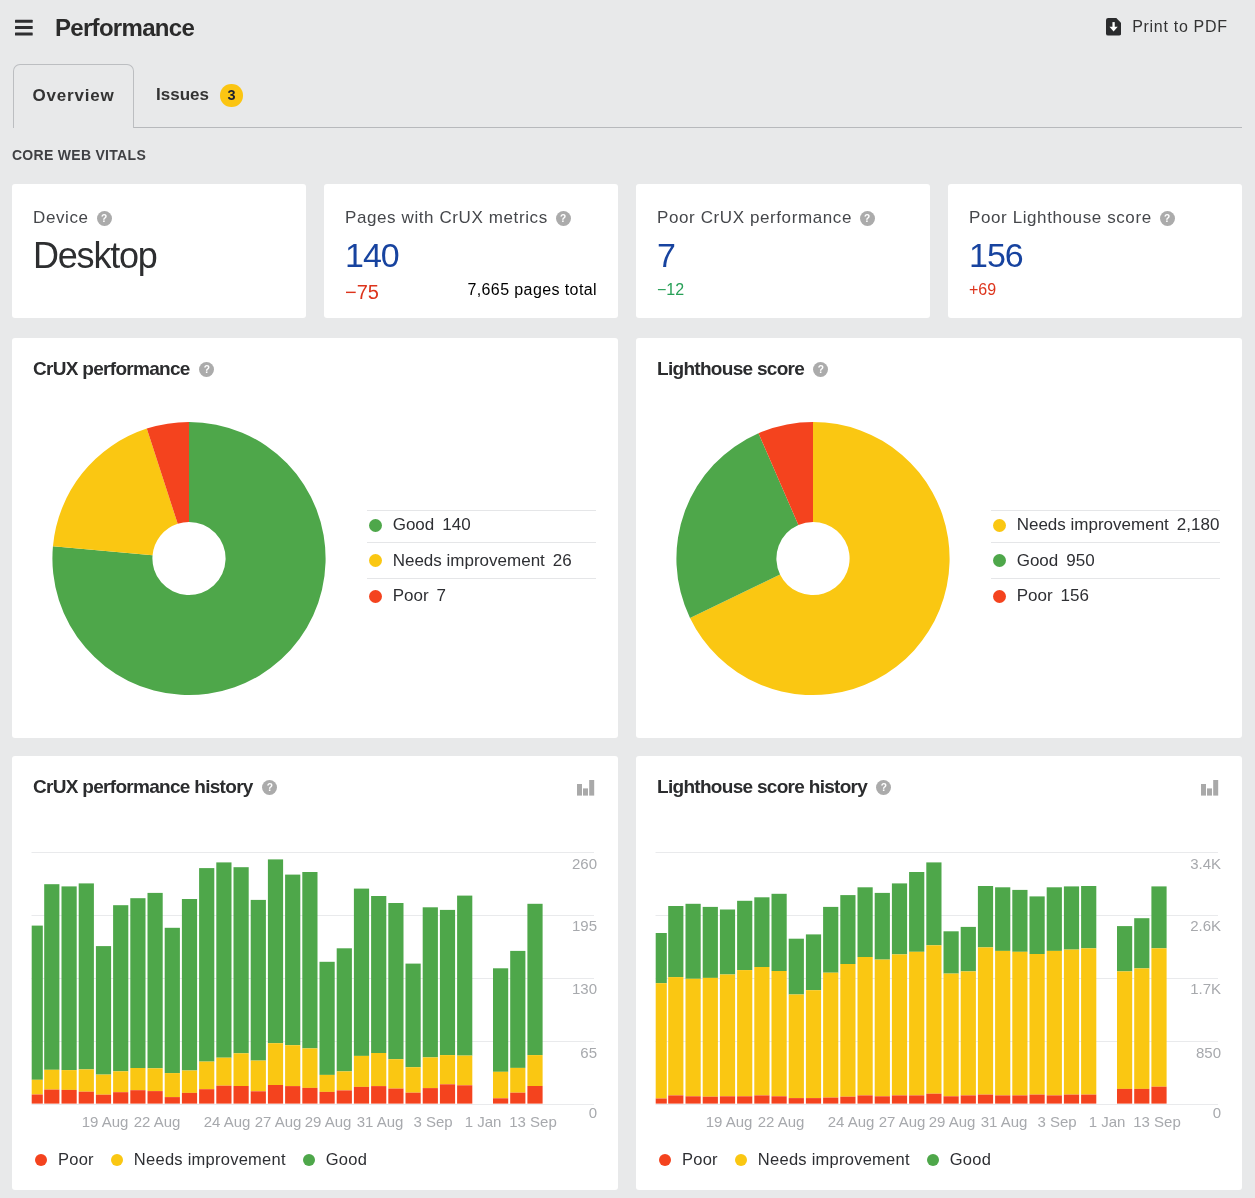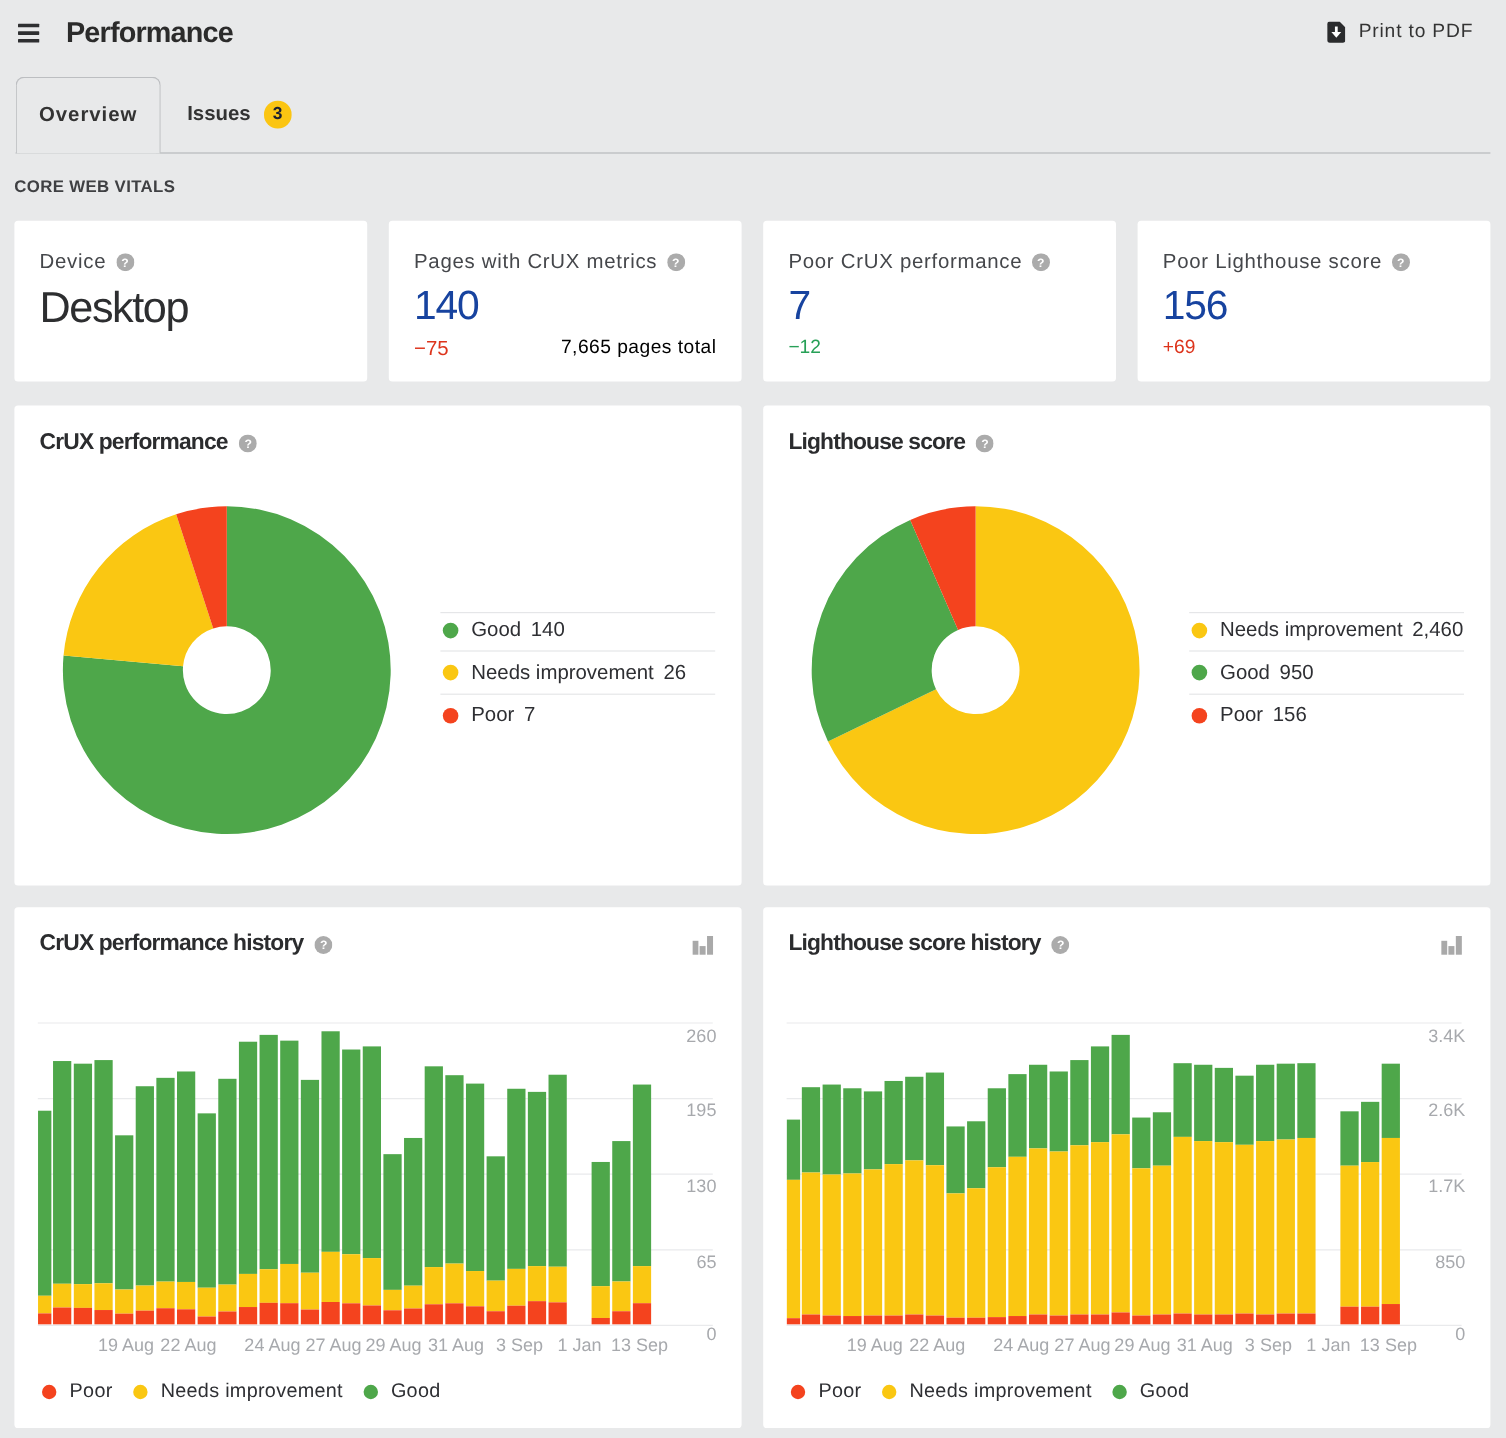--- a/index.html
+++ b/index.html
@@ -52,21 +52,21 @@
       <circle cx="7" cy="7" r="7" fill="#ababab"></circle>
       <text x="7" y="10.4" text-anchor="middle" font-family="Liberation Sans, sans-serif" font-size="9.5" font-weight="bold" fill="#fff">?</text>
     </svg></div>
 <div class="cval" style="left:33px;top:236.5px;font-size:36px;line-height:38px;letter-spacing:-1.2px">Desktop</div>
 
 <div class="clabel" style="left:345px;top:208px">Pages with CrUX metrics <svg width="15" height="15" viewBox="0 0 14 14" style="display:block">
       <circle cx="7" cy="7" r="7" fill="#ababab"></circle>
       <text x="7" y="10.4" text-anchor="middle" font-family="Liberation Sans, sans-serif" font-size="9.5" font-weight="bold" fill="#fff">?</text>
     </svg></div>
 <div class="cval" style="left:345px;top:236.5px;font-size:34px;line-height:36px;color:#17439f">140</div>
-<div class="abs" style="left:345px;top:281px;font-size:17px;color:#dd341c">−75</div>
+<div class="abs" style="left:345px;top:281px;font-size:20px;color:#dd341c">−75</div>
 <div class="abs" style="left:345px;top:281px;width:252px;text-align:right;font-size:16px;letter-spacing:0.4px;color:#000000">7,665 pages total</div>
 
 <div class="clabel" style="left:657px;top:208px">Poor CrUX performance <svg width="15" height="15" viewBox="0 0 14 14" style="display:block">
       <circle cx="7" cy="7" r="7" fill="#ababab"></circle>
       <text x="7" y="10.4" text-anchor="middle" font-family="Liberation Sans, sans-serif" font-size="9.5" font-weight="bold" fill="#fff">?</text>
     </svg></div>
 <div class="cval" style="left:657px;top:236.5px;font-size:34px;line-height:36px;color:#17439f">7</div>
 <div class="abs" style="left:657px;top:281px;font-size:16px;color:#27a057">−12</div>
 
 <div class="clabel" style="left:969px;top:208px">Poor Lighthouse score <svg width="15" height="15" viewBox="0 0 14 14" style="display:block">
@@ -109,21 +109,21 @@
   </div>
 <div class="lrow" style="left:367.3px;top:578.0px;width:229px;border-top:1px solid #e5e6e8;padding-left:1.4px">
     <span class="dot" style="background:#f4431e"></span>
     <span class="ltxt">Poor</span>
     <span class="lval">7</span>
   </div>
 <div class="abs" style="left:991.3px;top:510.3px;width:229px;height:1px;background:#e5e6e8"></div>
 <div class="lrow" style="left:991.3px;top:506.8px;width:229px;border-top:1px solid transparent;padding-left:1.4px">
     <span class="dot" style="background:#fac712"></span>
     <span class="ltxt">Needs improvement</span>
-    <span class="lval">2,460</span>
+    <span class="lval">2,180</span>
   </div>
 <div class="lrow" style="left:991.3px;top:542.4px;width:229px;border-top:1px solid #e5e6e8;padding-left:1.4px">
     <span class="dot" style="background:#4ea74a"></span>
     <span class="ltxt">Good</span>
     <span class="lval">950</span>
   </div>
 <div class="lrow" style="left:991.3px;top:578.0px;width:229px;border-top:1px solid #e5e6e8;padding-left:1.4px">
     <span class="dot" style="background:#f4431e"></span>
     <span class="ltxt">Poor</span>
     <span class="lval">156</span>

